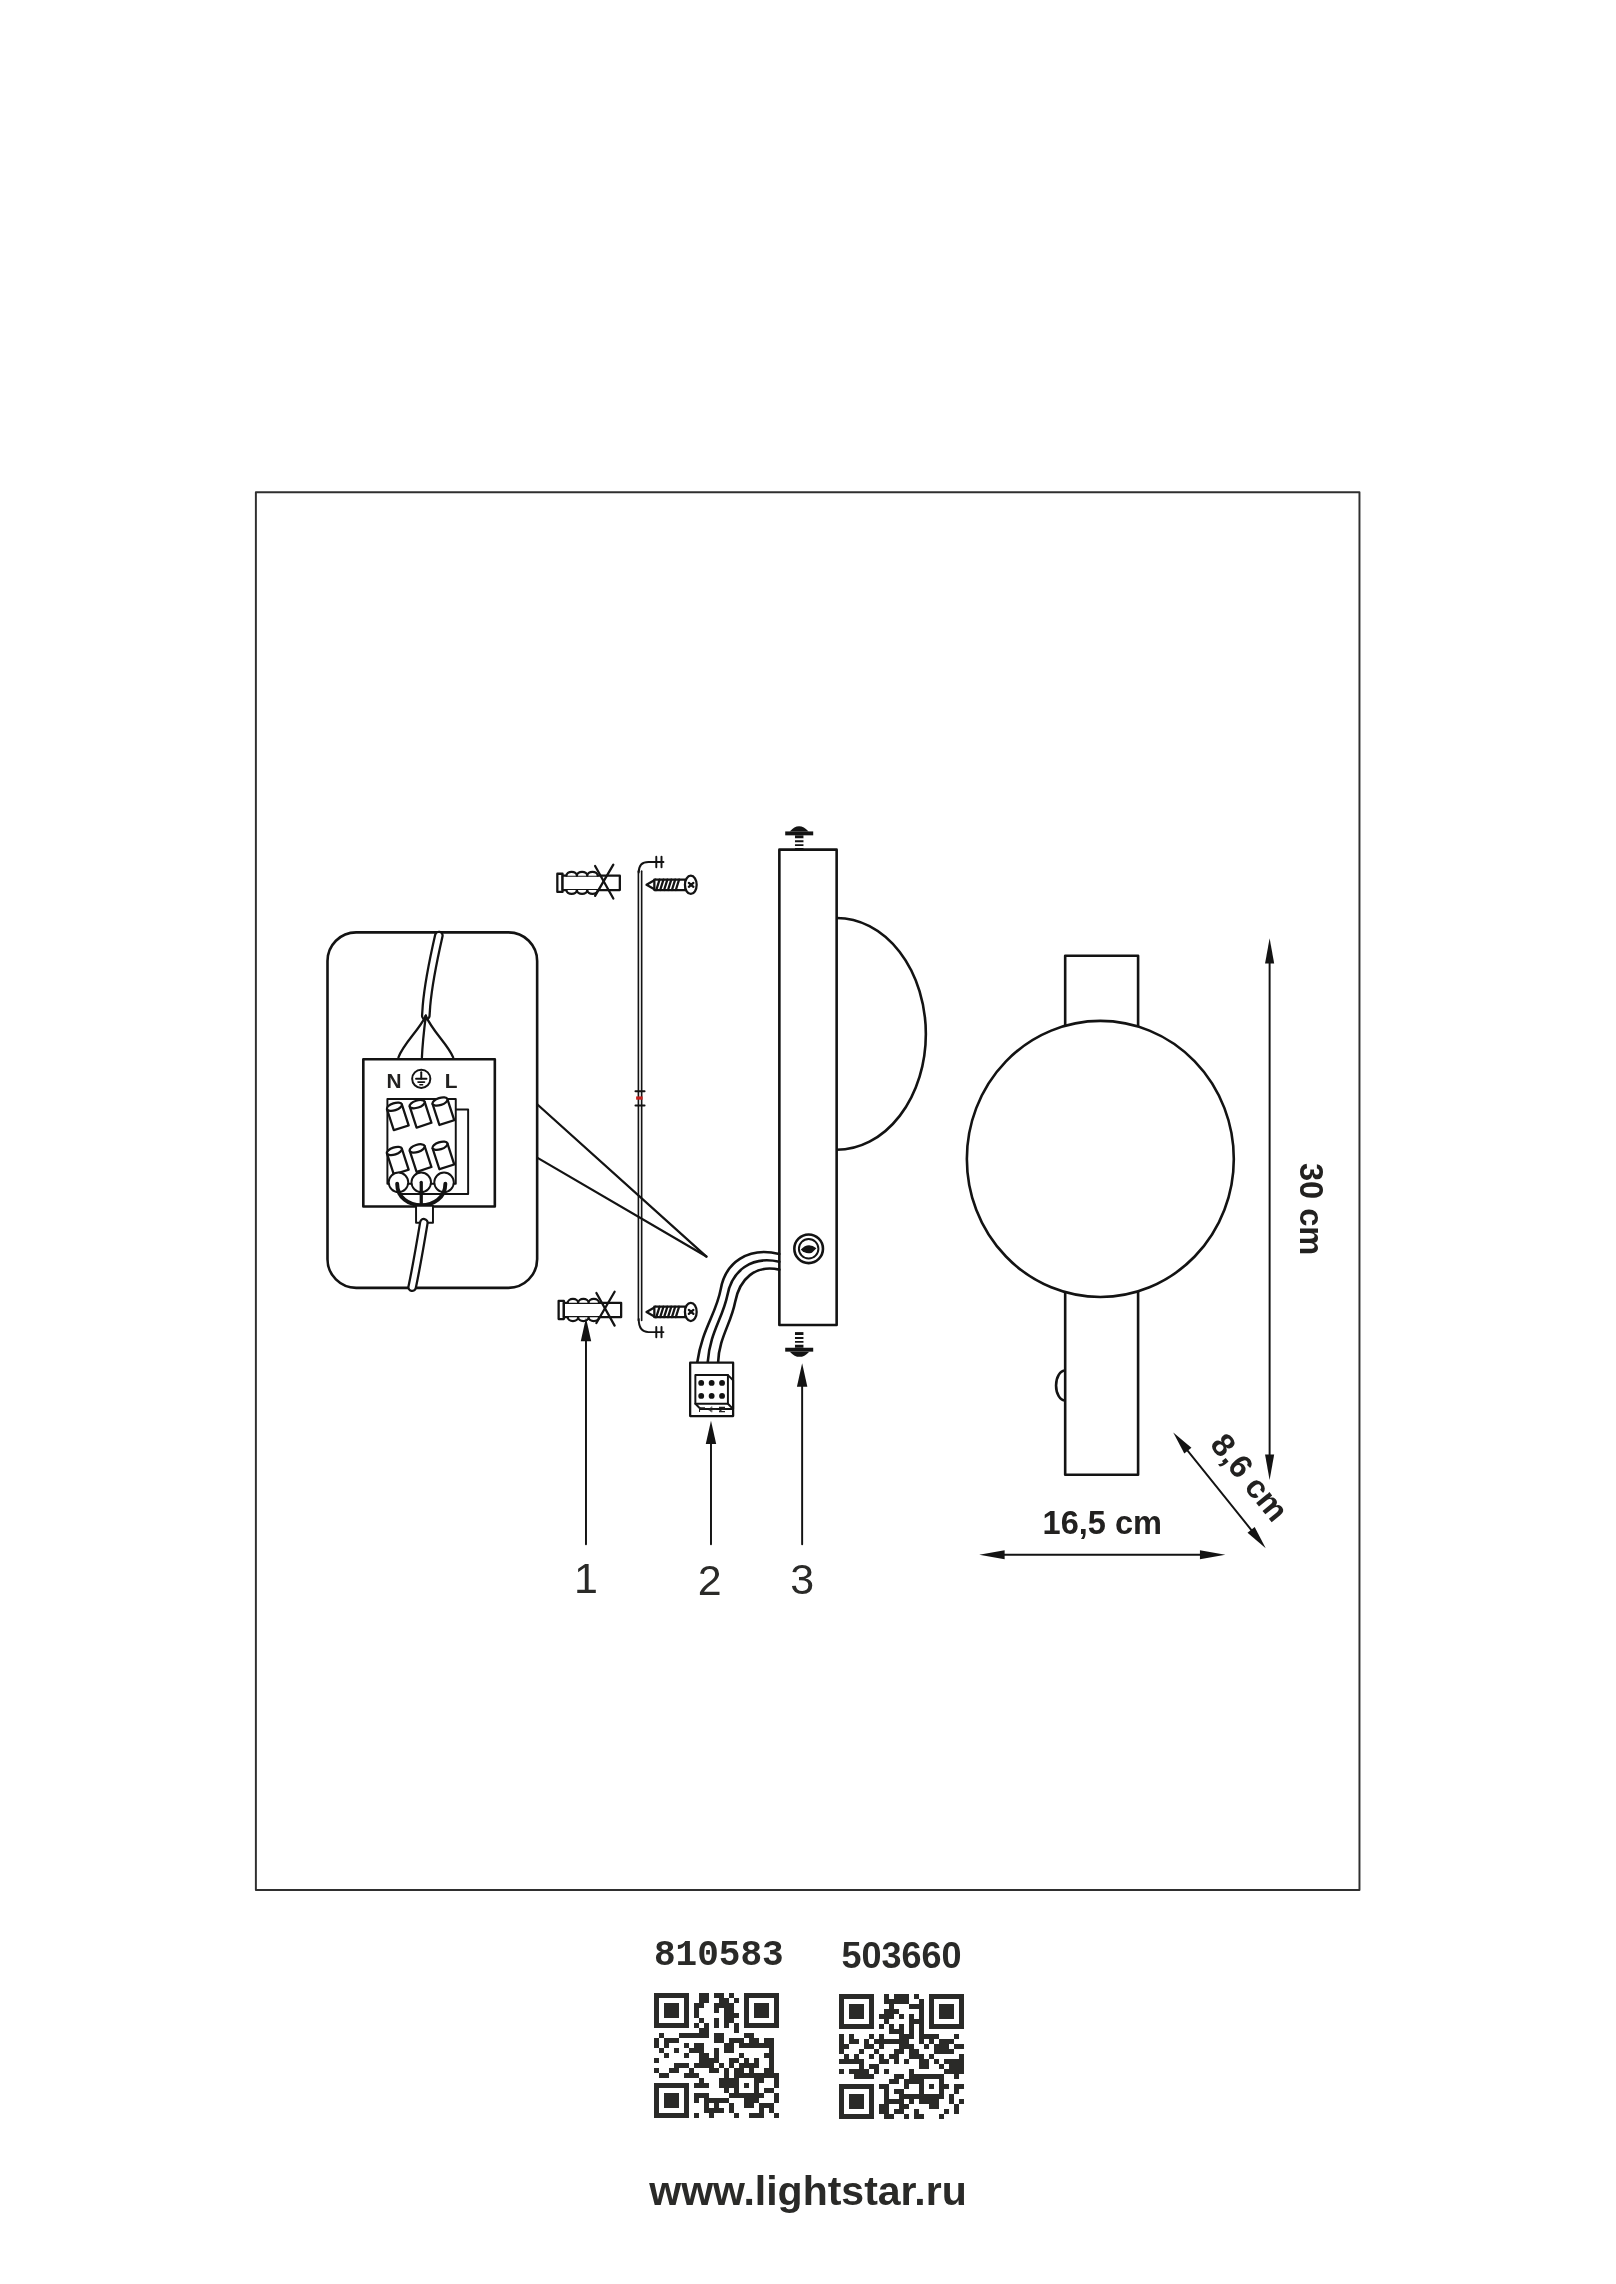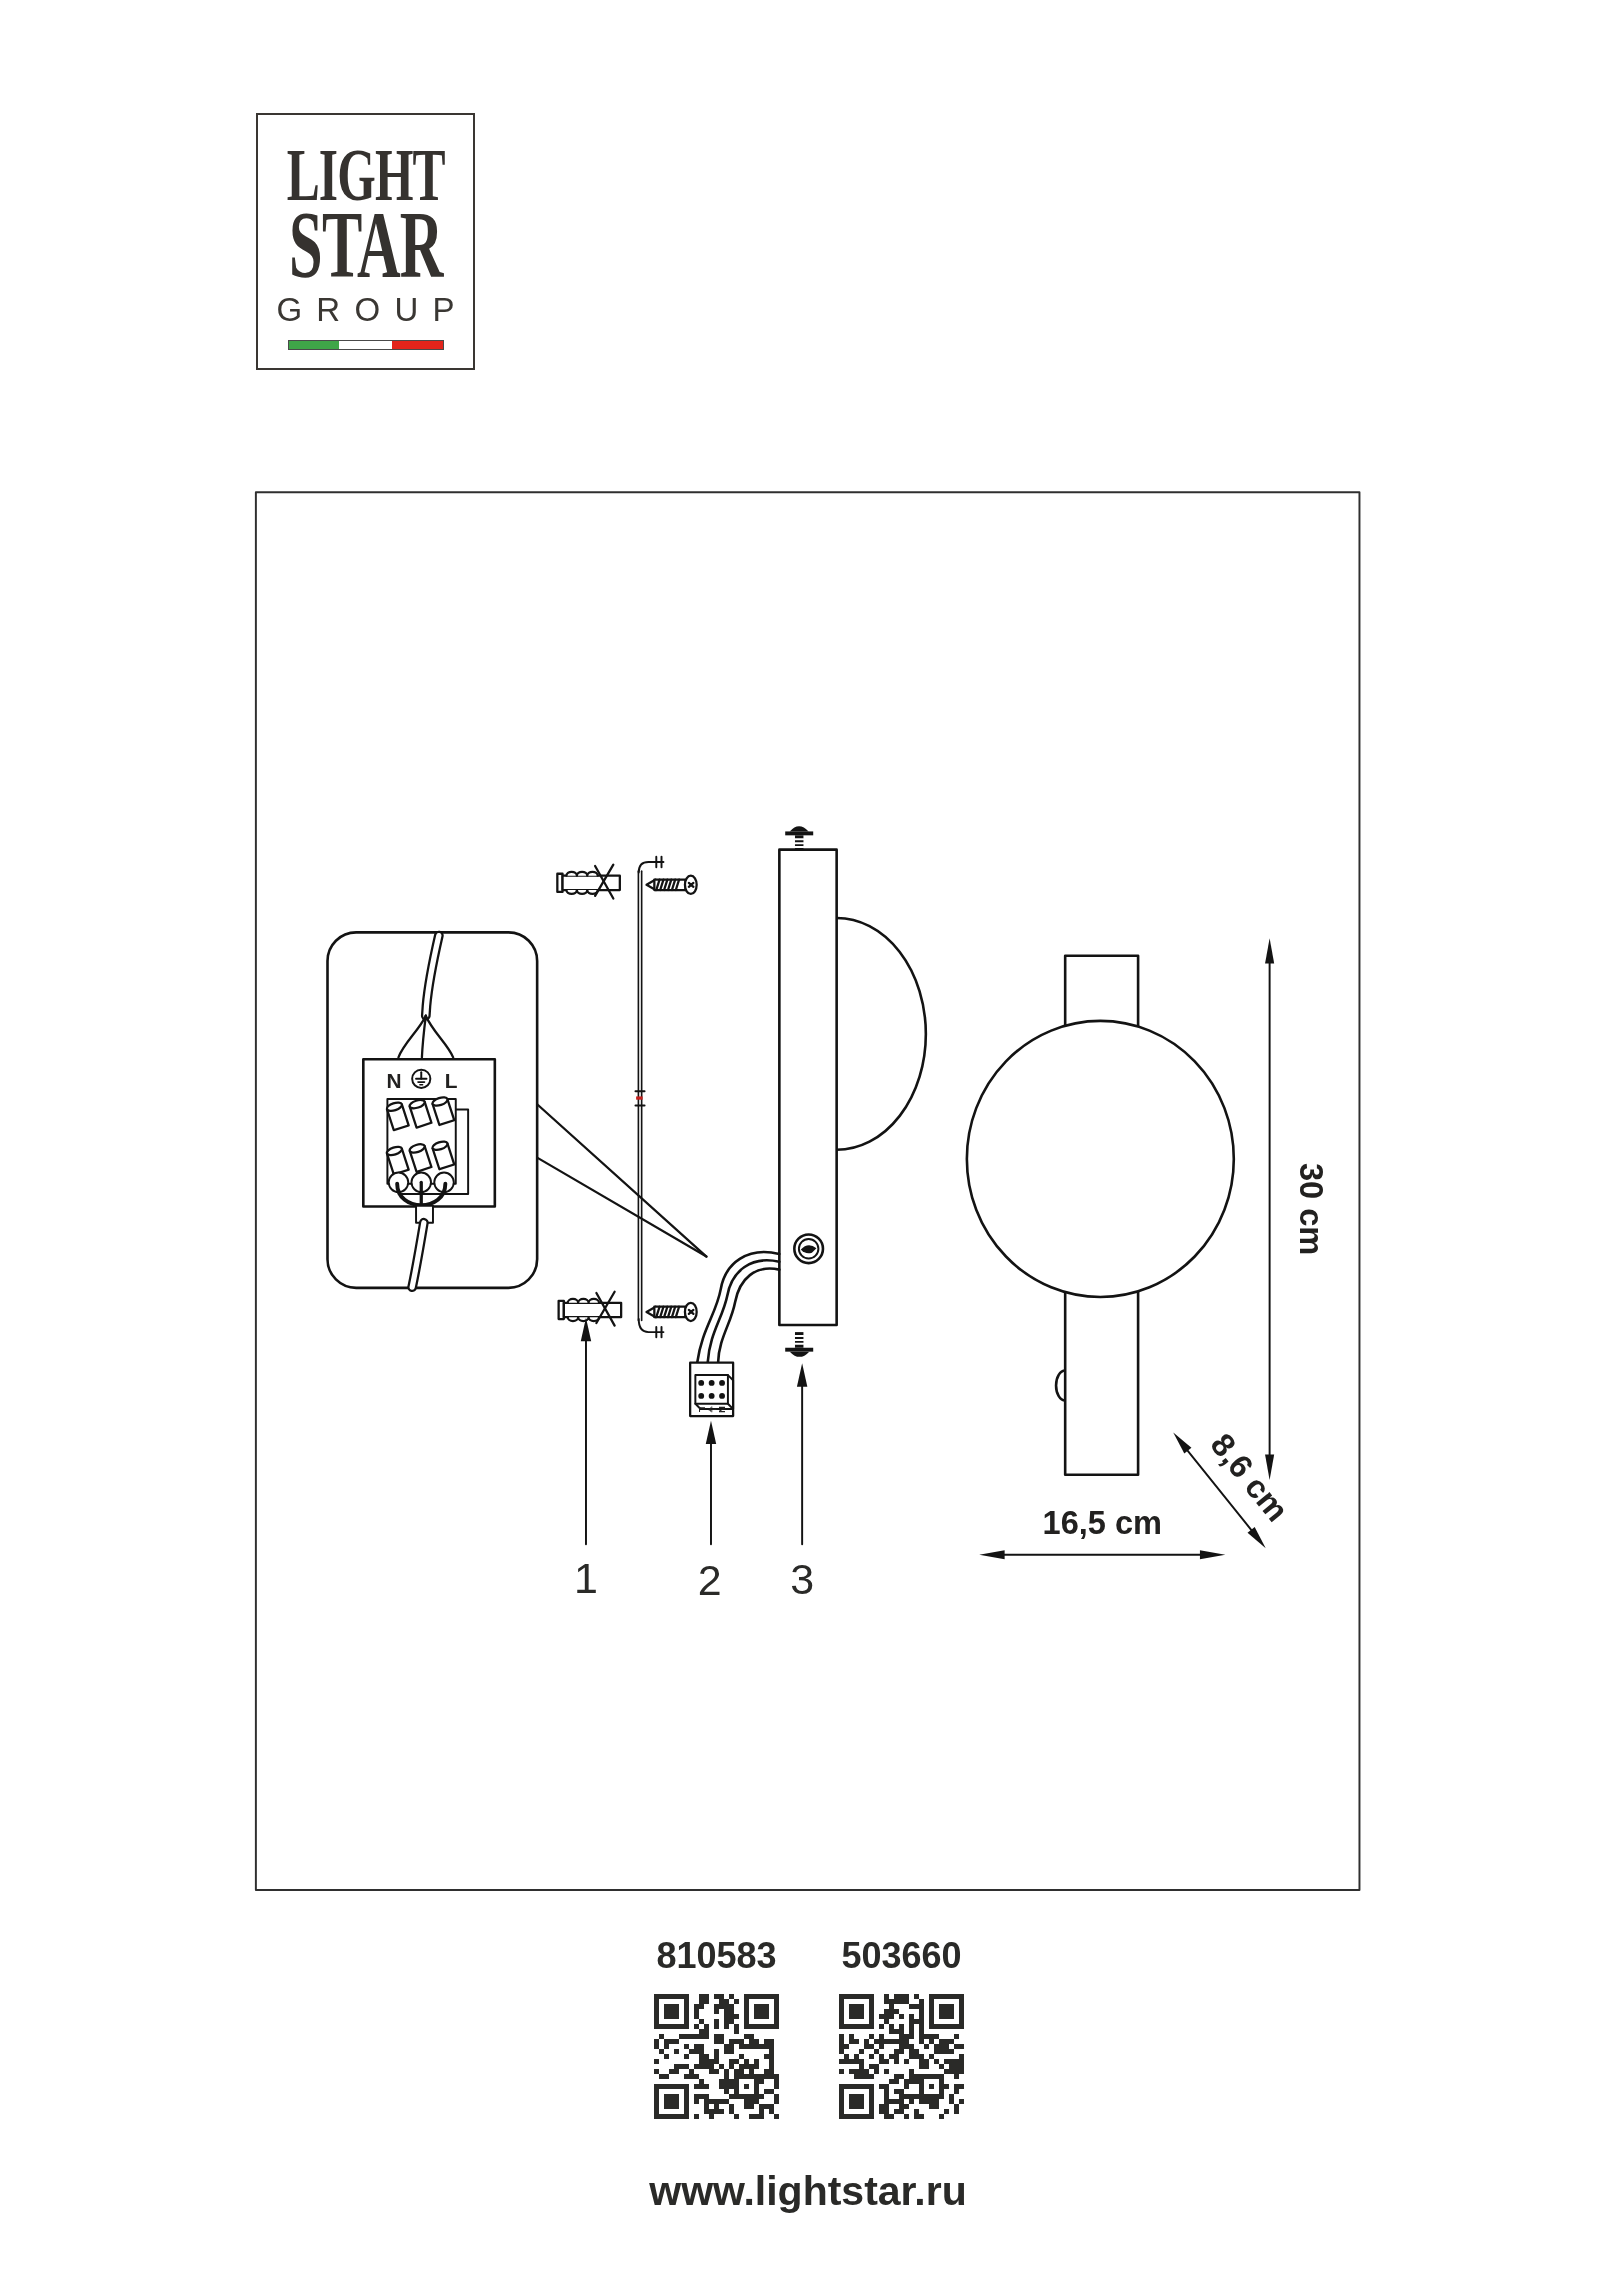--- a/index.html
+++ b/index.html
@@ -30,43 +30,33 @@
   
   svg.diagram{position:absolute;left:0;top:0;}
   .svgtxt{fill:#222120;stroke:none;font-family:"Liberation Sans",sans-serif;}
   .tlabel{font-size:32px;font-weight:700;}
   .step{font-size:66px;font-weight:400;fill:#2a2a28;}
   .dim{font-size:50px;font-weight:700;}
   .cmark{font-size:14px;font-weight:700;}
 
   
   .qr-block{position:absolute;top:1935px;width:125px;text-align:center;}
-  .qr-1{left:654px;} .qr-2{left:839px;}
+  .qr-1{left:654px;font-family:Liberation Mono, monospace;} .qr-2{left:839px;}
   .qr-label{font-size:36px;font-weight:700;color:#2a2a28;}
   svg.qr{margin-top:17px;width:125px;height:125px;display:block;}
 
   
   .footer{position:absolute;left:0;right:0;top:2168px;text-align:center;
           font-size:41px;font-weight:700;color:#2a2a28;}
 </style>
 </head>
 <body>
 
 <div class="page">
 
-  <div class="logo-box">
-    <div class="logo-light">LIGHT</div>
-    <div class="logo-star">STAR</div>
-    <div class="logo-group">GROUP</div>
-    <div class="flag">
-      <div class="flag-green"></div>
-      <div class="flag-white"></div>
-      <div class="flag-red"></div>
-    </div>
-  </div>
 
 
   <svg class="diagram" width="1616" height="2284" viewBox="0 0 2482 3508">
     <defs>
 
       <g id="dowel">
         <rect x="0" y="-14" width="8" height="28" fill="#fff"></rect>
         <rect x="8" y="-11" width="88" height="22" fill="#fff"></rect>
         <path d="M14,-11 a8,6 0 0 1 16,0 a8,6 0 0 1 16,0 a8,6 0 0 1 16,0" fill="#fff"></path>
         <path d="M14,11 a8,6 0 0 0 16,0 a8,6 0 0 0 16,0 a8,6 0 0 0 16,0" fill="#fff"></path>

